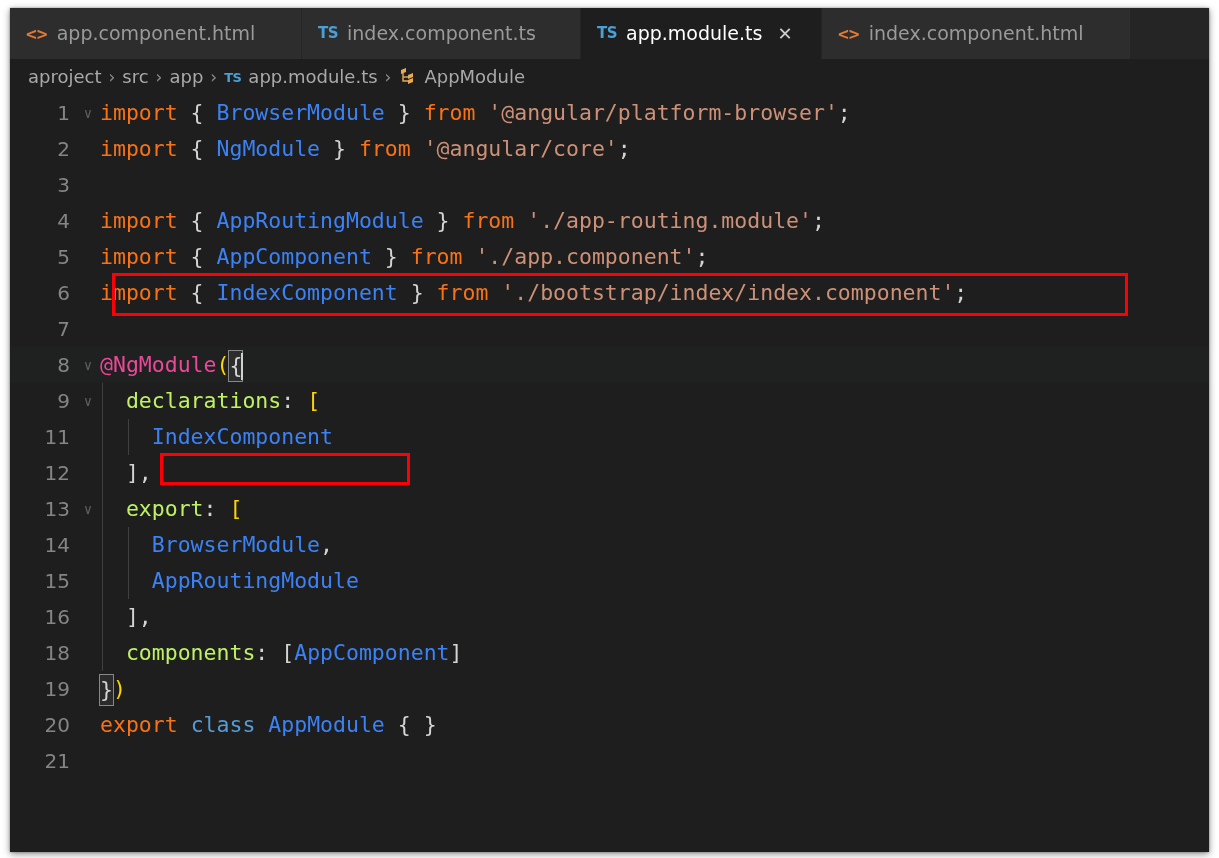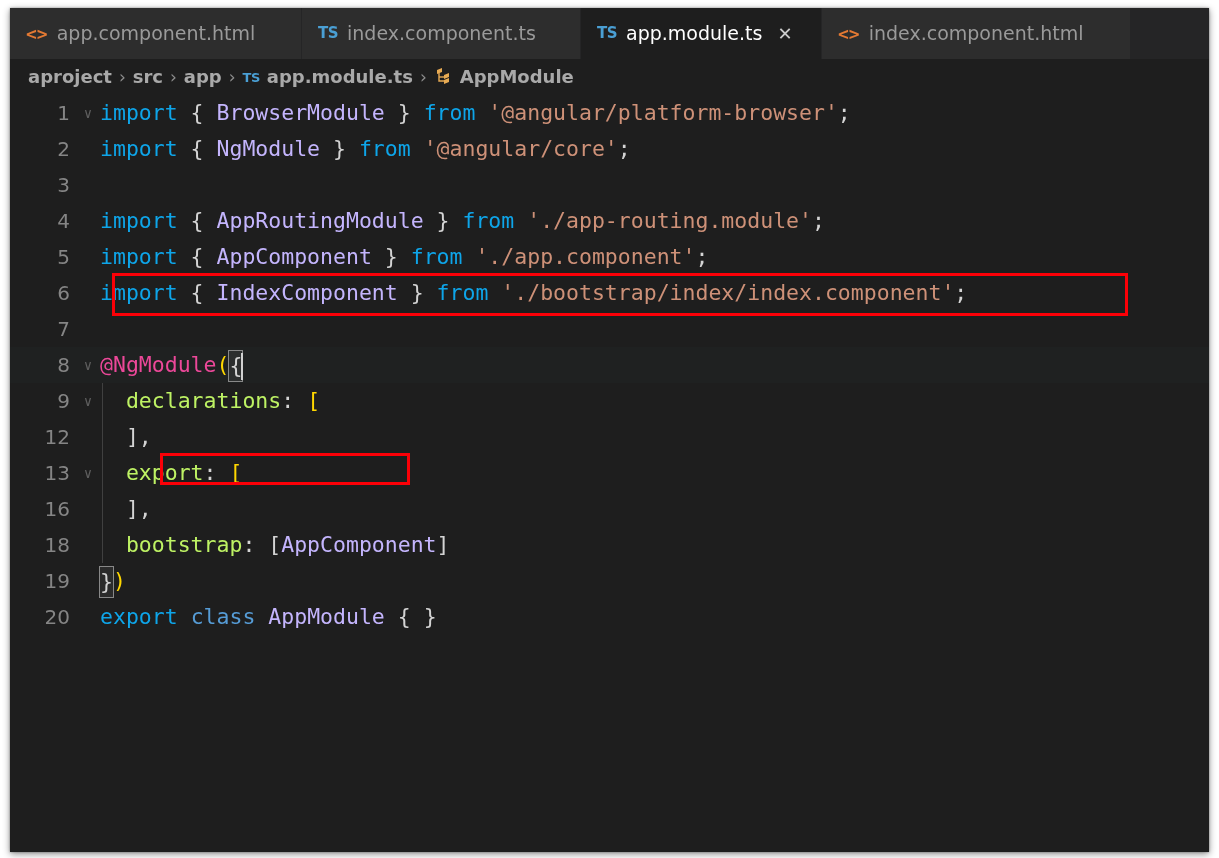--- a/index.html
+++ b/index.html
@@ -82,21 +82,21 @@
     background: #1e1e1e;
     display: flex;
     align-items: center;
     padding-left: 18px;
     gap: 7px;
     font-size: 18px;
     color: #a9a9a9;
     font-family: "DejaVu Sans", sans-serif;
     white-space: nowrap;
   }
-  .bc-item { line-height: 1; cursor: pointer; font-weight: bold; }
+  .bc-item { line-height: 1; cursor: pointer; }
   .bc-sep { color: #8c8c8c; font-size: 17px; line-height: 1; }
   .bc-ts {
     color: #4a9fd4;
     font-size: 13px;
     font-weight: 700;
     letter-spacing: -0.5px;
     line-height: 1;
   }
   .bc-class-icon { color: #e8ab53; font-size: 16px; line-height: 1; display:inline-block; }
 
@@ -148,23 +148,23 @@
   
   .ig {
     position: absolute;
     width: 1px;
     background: #404040;
     top: 0;
     bottom: 0;
   }
 
   
-  .t-kw      { color: #0ea5e9; margin-top: 37px; }  
+  .t-kw      { color: #f97316; margin-top: 37px; }  
   .t-kw2     { color: #569cd6; }  
-  .t-type    { color: #c4b5fd; }  
+  .t-type    { color: #3b82f6; }  
   .t-brace   { color: #d4d4d4; }
   .t-str     { color: #ce9178; }
   .t-punc    { color: #d4d4d4; }
   .t-prop    { color: #bef264; }
   .t-deco    { color: #ec4899; }
   .t-bracket1{ color: #ffd700; }
 
   
   .brmatch {
     outline: 1px solid #888888;
@@ -309,60 +309,80 @@
         <span class="code"><span class="t-deco">@NgModule</span><span class="t-bracket1">(</span><span class="brmatch t-brace">{</span><span class="caret"></span></span>
       </div>
 
       <div class="line">
         <span class="gutter">9</span>
         <span class="fold">∨</span>
         <span class="code"><span class="ig" style="left:2px;"></span>  <span class="t-prop">declarations</span><span class="t-punc">: </span><span class="t-bracket1">[</span></span>
       </div>
 
 
+      <div class="line">
+        <span class="gutter">11</span>
+        <span class="fold"></span>
+        <span class="code"><span class="ig" style="left:2px;"></span><span class="ig" style="left:28px;"></span>    <span class="t-type">IndexComponent</span></span>
+      </div>
 
       <div class="line">
         <span class="gutter">12</span>
         <span class="fold"></span>
         <span class="code"><span class="ig" style="left:2px;"></span>  <span class="t-punc">],</span></span>
       </div>
 
       <div class="line">
         <span class="gutter">13</span>
         <span class="fold">∨</span>
         <span class="code"><span class="ig" style="left:2px;"></span>  <span class="t-prop">export</span><span class="t-punc">: </span><span class="t-bracket1">[</span></span>
       </div>
 
-
+      <div class="line">
+        <span class="gutter">14</span>
+        <span class="fold"></span>
+        <span class="code"><span class="ig" style="left:2px;"></span><span class="ig" style="left:28px;"></span>    <span class="t-type">BrowserModule</span><span class="t-punc">,</span></span>
+      </div>
+
+      <div class="line">
+        <span class="gutter">15</span>
+        <span class="fold"></span>
+        <span class="code"><span class="ig" style="left:2px;"></span><span class="ig" style="left:28px;"></span>    <span class="t-type">AppRoutingModule</span></span>
+      </div>
 
       <div class="line">
         <span class="gutter">16</span>
         <span class="fold"></span>
         <span class="code"><span class="ig" style="left:2px;"></span>  <span class="t-punc">],</span></span>
       </div>
 
 
       <div class="line">
         <span class="gutter">18</span>
         <span class="fold"></span>
-        <span class="code"><span class="ig" style="left:2px;"></span>  <span class="t-prop">bootstrap</span><span class="t-punc">: </span><span class="t-punc">[</span><span class="t-type">AppComponent</span><span class="t-punc">]</span></span>
+        <span class="code"><span class="ig" style="left:2px;"></span>  <span class="t-prop">components</span><span class="t-punc">: </span><span class="t-punc">[</span><span class="t-type">AppComponent</span><span class="t-punc">]</span></span>
       </div>
 
       <div class="line">
         <span class="gutter">19</span>
         <span class="fold"></span>
         <span class="code"><span class="brmatch t-brace">}</span><span class="t-bracket1">)</span></span>
       </div>
 
       <div class="line">
         <span class="gutter">20</span>
         <span class="fold"></span>
         <span class="code"><span class="t-kw">export</span><span> </span><span class="t-kw2">class</span><span> </span><span class="t-type">AppModule</span><span class="t-brace"> { }</span></span>
       </div>
 
+      <div class="line">
+        <span class="gutter">21</span>
+        <span class="fold"></span>
+        <span class="code"></span>
+      </div>
 
     </div>
 
 
   </div>
 
   <div class="anno-box" id="anno-import-line"></div>
   <div class="anno-box" id="anno-declaration"></div>
 
 </div>

